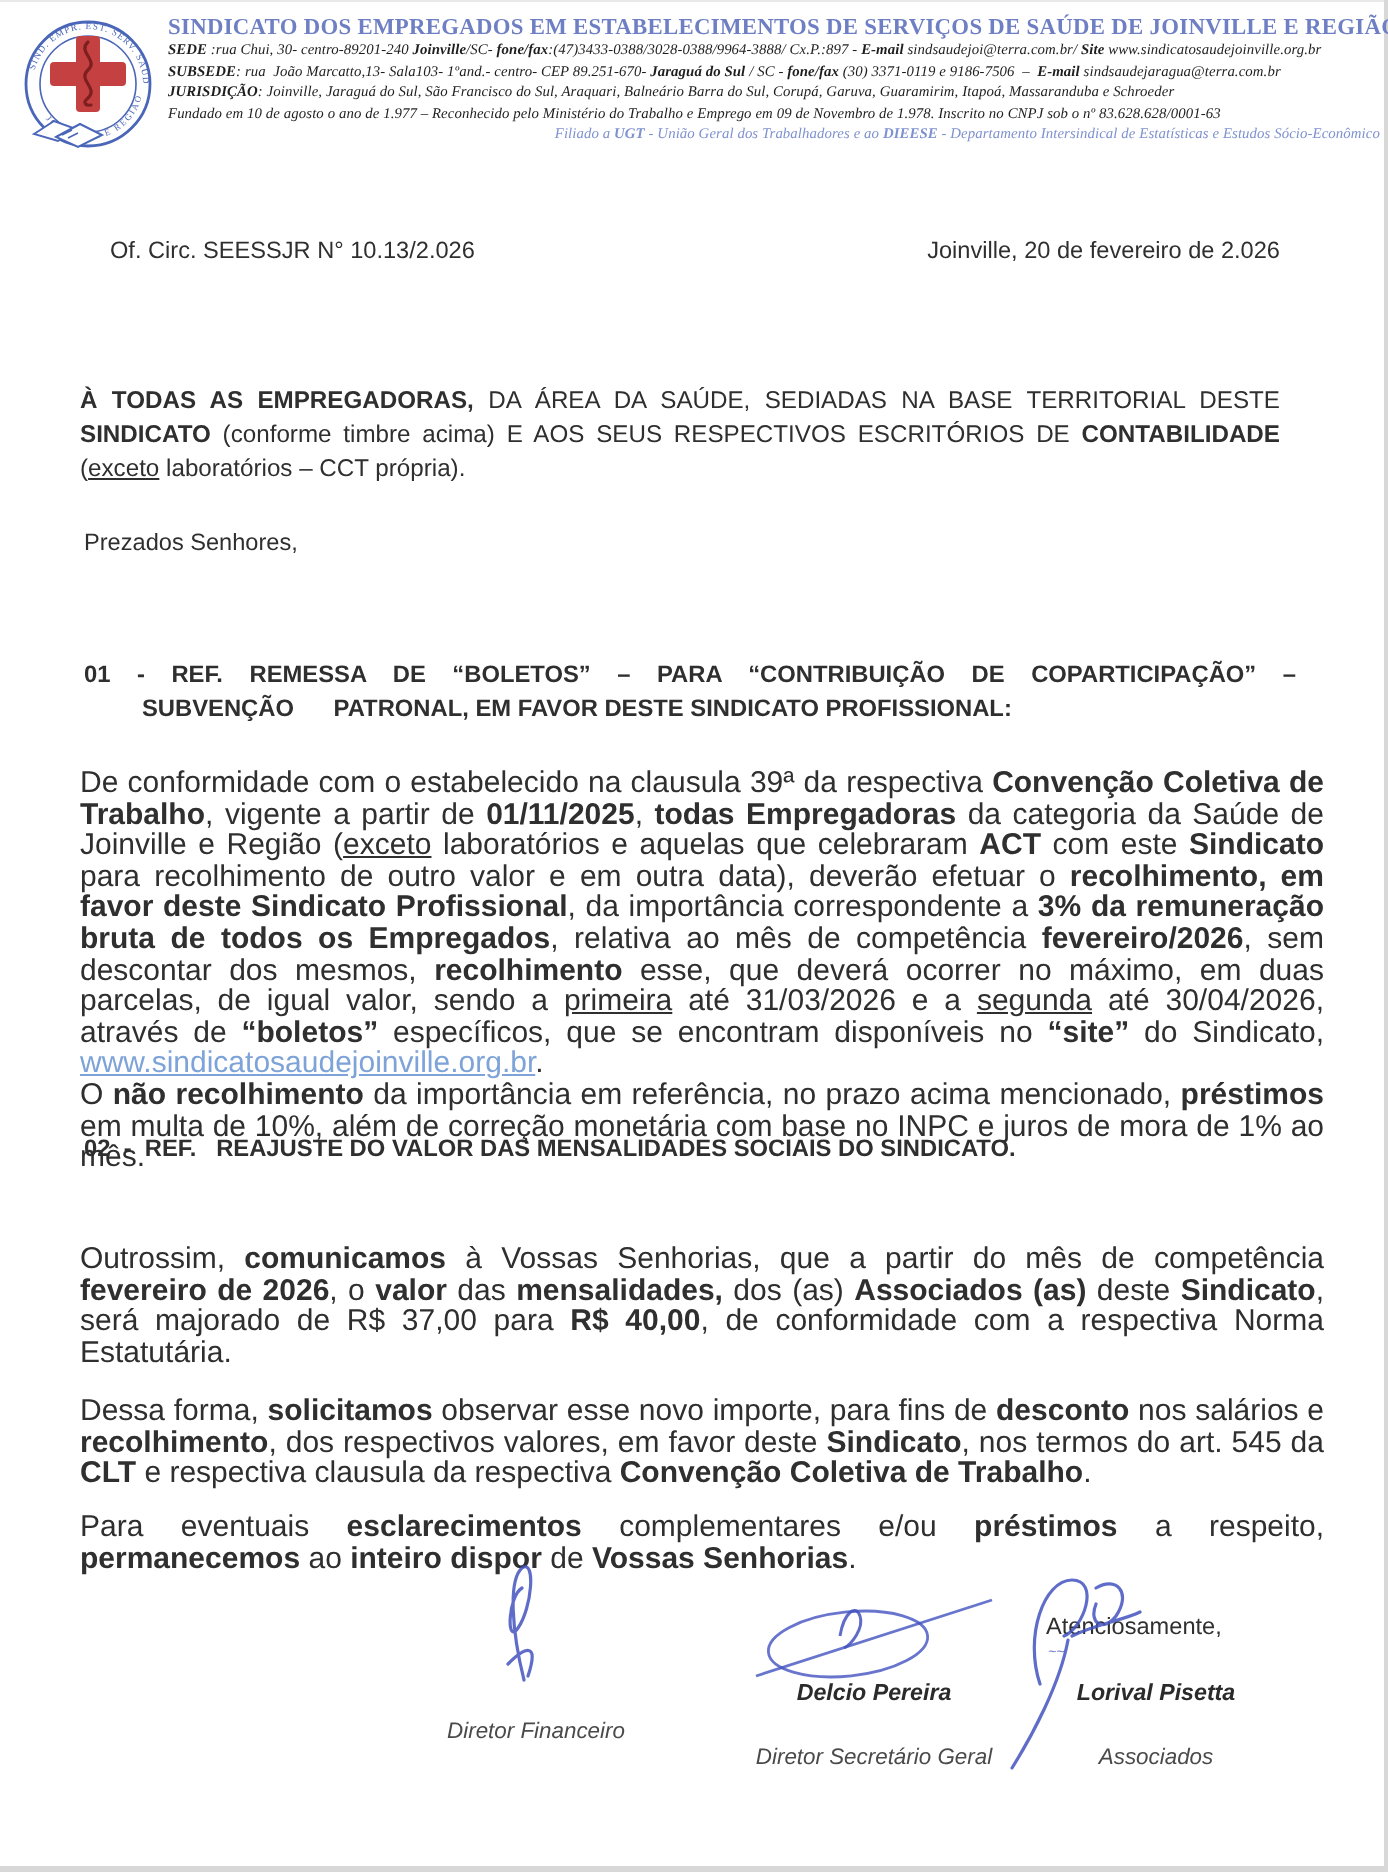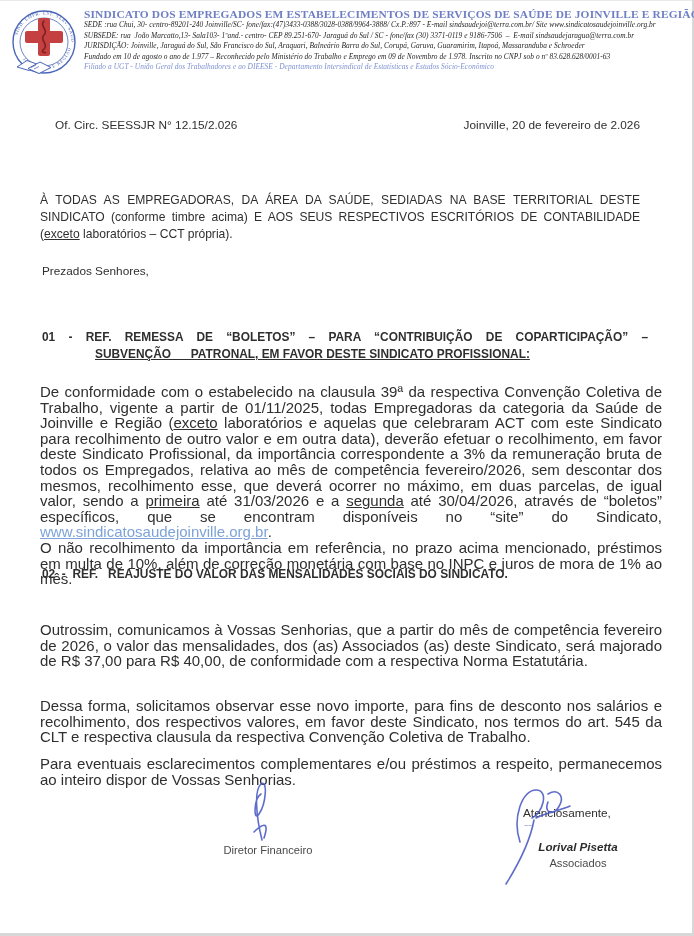--- a/index.html
+++ b/index.html
@@ -13,52 +13,52 @@
   .logo{position:absolute;left:7px;top:5px;width:74px;height:80px;}
   .header-text{position:absolute;left:84px;top:8px;width:606px;}
   .header-title{
     font-family:"Liberation Serif","DejaVu Serif",serif;font-weight:bold;
     font-size:11.4px;color:#6e7fc4;white-space:nowrap;letter-spacing:.15px;
   }
   .header-line{
     font-family:"Liberation Serif","DejaVu Serif",serif;font-style:italic;
     font-size:7.4px;color:#1e1e1e;line-height:10.6px;white-space:pre;letter-spacing:.05px;
   }
-  .header-line.filiado{color:#7e91d0;text-align:left;}
+  .header-line.filiado{color:#7e91d0;text-align:right;}
   
-  .seg-b{font-weight:normal;}
+  .seg-b{font-weight:bold;}
   .seg-u{text-decoration:underline;}
   .seg-link{color:#7da3d8;text-decoration:underline;}
   
   .ref-row{position:absolute;top:118px;left:55px;width:585px;display:flex;justify-content:space-between;font-size:11.8px;}
   .para{position:absolute;left:40px;width:622px;font-size:15px;line-height:15.6px;text-align:justify;}
   .addressee{top:192px;width:600px;line-height:17px;font-size:12.1px;}
   .salutation{position:absolute;top:264px;left:42px;font-size:11.8px;}
   .sec-heading{position:absolute;left:42px;width:606px;font-size:11.9px;font-weight:bold;line-height:17px;}
   .h1{top:329px;}
   .h1 .l1{text-align:justify;text-align-last:justify;}
-  .h1 .l2{white-space:pre-wrap;margin-left:53px;text-decoration:underline;}
+  .h1 .l2{white-space:pre-wrap;margin-left:29px;}
   .h2{top:566px;white-space:pre-wrap;}
   .p1a{top:384px;}
   .p1b{top:540px;}
   .p2{top:622px;}
   .p3{top:698px;}
   .p4{top:756px;}
   .closing{position:absolute;top:806px;left:523px;font-size:11.8px;}
   
   .sig-block{position:absolute;text-align:center;}
   .sig-1{top:840px;left:168px;width:200px;}
   .sig-2{top:840px;left:342px;width:190px;}
   .sig-3{top:840px;left:498px;width:160px;}
   .sig-ink{position:absolute;pointer-events:none;}
   .ink-1{left:48px;top:-62px;}
   .ink-2{left:30px;top:-48px;}
   .ink-3{left:-8px;top:-58px;}
   .sig-name{font-size:11.6px;font-weight:bold;font-style:italic;color:#2b2b2b;}
-  .sig-title{font-size:11.2px;color:#4a4a4a;margin-top:4px;}
+  .sig-title{font-size:11.2px;font-style:italic;color:#4a4a4a;margin-top:20px;}
   .seal-text{font-family:"Liberation Serif",serif;fill:#4a66b8;}
 </style>
 </head>
 <body>
 
 <div class="page">
 
   <div class="logo">
     <svg width="74" height="80" viewBox="0 0 74 80">
       <circle cx="37" cy="37" r="31" fill="#fefefe" stroke="#4a66b8" stroke-width="1.4"></circle>
@@ -89,21 +89,21 @@
   <div class="header-text">
     <div class="header-title">SINDICATO DOS EMPREGADOS EM ESTABELECIMENTOS DE SERVIÇOS DE SAÚDE DE JOINVILLE E REGIÃO</div>
     <div class="header-line"><span class="seg-b">SEDE</span><span> :rua Chui, 30- centro-89201-240 </span><span class="seg-b">Joinville</span><span>/SC- </span><span class="seg-b">fone/fax</span><span>:(47)3433-0388/3028-0388/9964-3888/ Cx.P.:897 - </span><span class="seg-b">E-mail</span><span> sindsaudejoi@terra.com.br/ </span><span class="seg-b">Site</span><span> www.sindicatosaudejoinville.org.br</span></div>
     <div class="header-line"><span class="seg-b">SUBSEDE</span><span>: rua  João Marcatto,13- Sala103- 1ºand.- centro- CEP 89.251-670- </span><span class="seg-b">Jaraguá do Sul</span><span> / SC - </span><span class="seg-b">fone/fax</span><span> (30) 3371-0119 e 9186-7506  –  </span><span class="seg-b">E-mail</span><span> sindsaudejaragua@terra.com.br</span></div>
     <div class="header-line"><span class="seg-b">JURISDIÇÃO</span><span>: Joinville, Jaraguá do Sul, São Francisco do Sul, Araquari, Balneário Barra do Sul, Corupá, Garuva, Guaramirim, Itapoá, Massaranduba e Schroeder</span></div>
     <div class="header-line"><span>Fundado em 10 de agosto o ano de 1.977 – Reconhecido pelo Ministério do Trabalho e Emprego em 09 de Novembro de 1.978. Inscrito no CNPJ sob o nº 83.628.628/0001-63</span></div>
     <div class="header-line filiado"><span>Filiado a </span><span class="seg-b">UGT</span><span> - União Geral dos Trabalhadores e ao </span><span class="seg-b">DIEESE</span><span> - Departamento Intersindical de Estatísticas e Estudos Sócio-Econômico</span></div>
   </div>
 
   <div class="ref-row">
-    <span>Of. Circ. SEESSJR N° 12.15/2.026</span>
+    <span>Of. Circ. SEESSJR N° 10.13/2.026</span>
     <span>Joinville, 20 de fevereiro de 2.026</span>
   </div>
 
   <div class="para addressee"><span class="seg-b">À TODAS AS EMPREGADORAS,</span><span> DA ÁREA DA SAÚDE, SEDIADAS NA BASE TERRITORIAL DESTE </span><span class="seg-b">SINDICATO</span><span> (conforme timbre acima) E AOS SEUS RESPECTIVOS ESCRITÓRIOS DE </span><span class="seg-b">CONTABILIDADE</span><span> (</span><span class="seg-u">exceto</span><span> laboratórios – CCT própria).</span></div>
 
   <div class="salutation">Prezados Senhores,</div>
 
   <div class="sec-heading h1">
     <div class="l1">01 - REF. REMESSA DE “BOLETOS” – PARA “CONTRIBUIÇÃO DE COPARTICIPAÇÃO” –</div>
     <div class="l2">SUBVENÇÃO      PATRONAL, EM FAVOR DESTE SINDICATO PROFISSIONAL:</div>
@@ -120,20 +120,29 @@
 
   <div class="closing">Atenciosamente,</div>
 
   <div class="sig-block sig-1">
     <svg class="sig-ink ink-1" width="90" height="66" viewBox="0 0 90 66">
       <path d="M46,62 C40,38 38,12 45,6 C52,1 50,26 43,36 C37,45 38,20 45,16 M38,54 C46,46 54,42 48,60" fill="none" stroke="#4353c0" stroke-width="1.6" stroke-linecap="round" opacity="0.85"></path>
     </svg>
     <div class="sig-title">Diretor Financeiro</div>
   </div>
 
+  <div class="sig-block sig-2">
+    <svg class="sig-ink ink-2" width="130" height="56" viewBox="0 0 130 56">
+      <ellipse cx="52" cy="30" rx="40" ry="16" fill="none" stroke="#4353c0" stroke-width="1.4" opacity="0.8" transform="rotate(-6 52 30)"></ellipse>
+      <path d="M6,46 L124,8" stroke="#4353c0" stroke-width="1.4" opacity="0.8"></path>
+      <path d="M48,26 C50,14 56,10 58,16 C60,22 54,30 50,32" fill="none" stroke="#4353c0" stroke-width="1.5" opacity="0.85"></path>
+    </svg>
+    <div class="sig-name">Delcio Pereira</div>
+    <div class="sig-title">Diretor Secretário Geral</div>
+  </div>
 
   <div class="sig-block sig-3">
     <svg class="sig-ink ink-3" width="110" height="110" viewBox="0 0 110 110">
       <path d="M30,60 C22,36 32,8 46,8 C60,8 52,32 42,36 M58,12 C68,6 76,14 68,26 C62,34 54,30 58,20 M44,38 C40,60 26,86 16,102 M46,36 C58,30 72,28 80,24" fill="none" stroke="#4353c0" stroke-width="1.6" stroke-linecap="round" opacity="0.85"></path>
       <text x="34" y="46" font-size="7" fill="#4353c0" opacity="0.8" font-style="italic">~~</text>
     </svg>
     <div class="sig-name">Lorival Pisetta</div>
     <div class="sig-title">Associados</div>
   </div>
 

